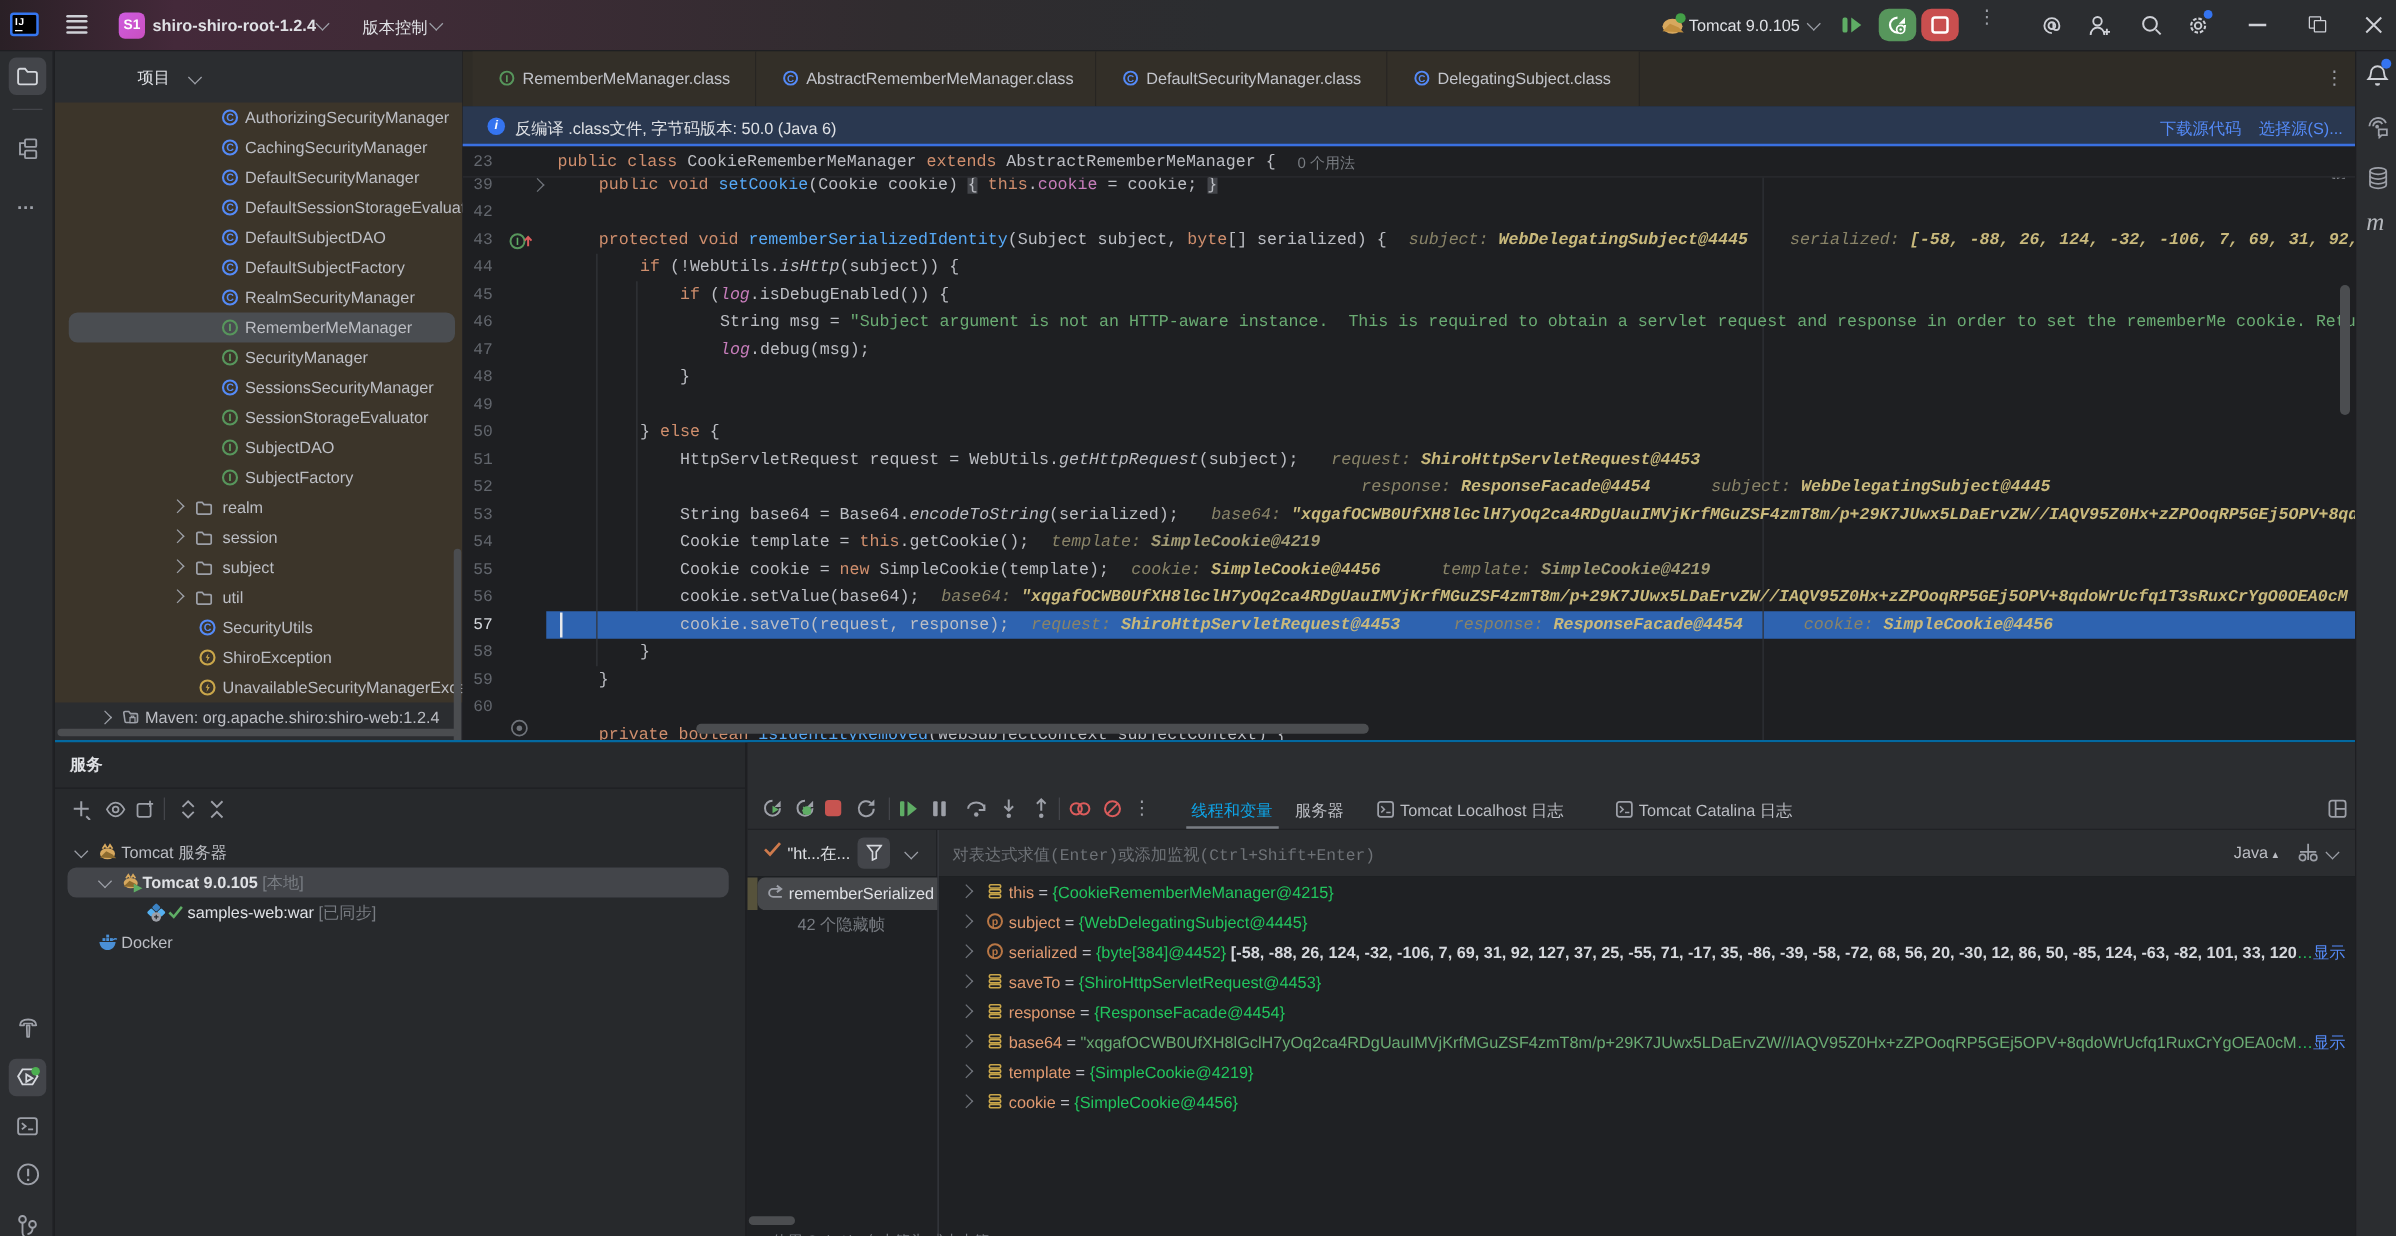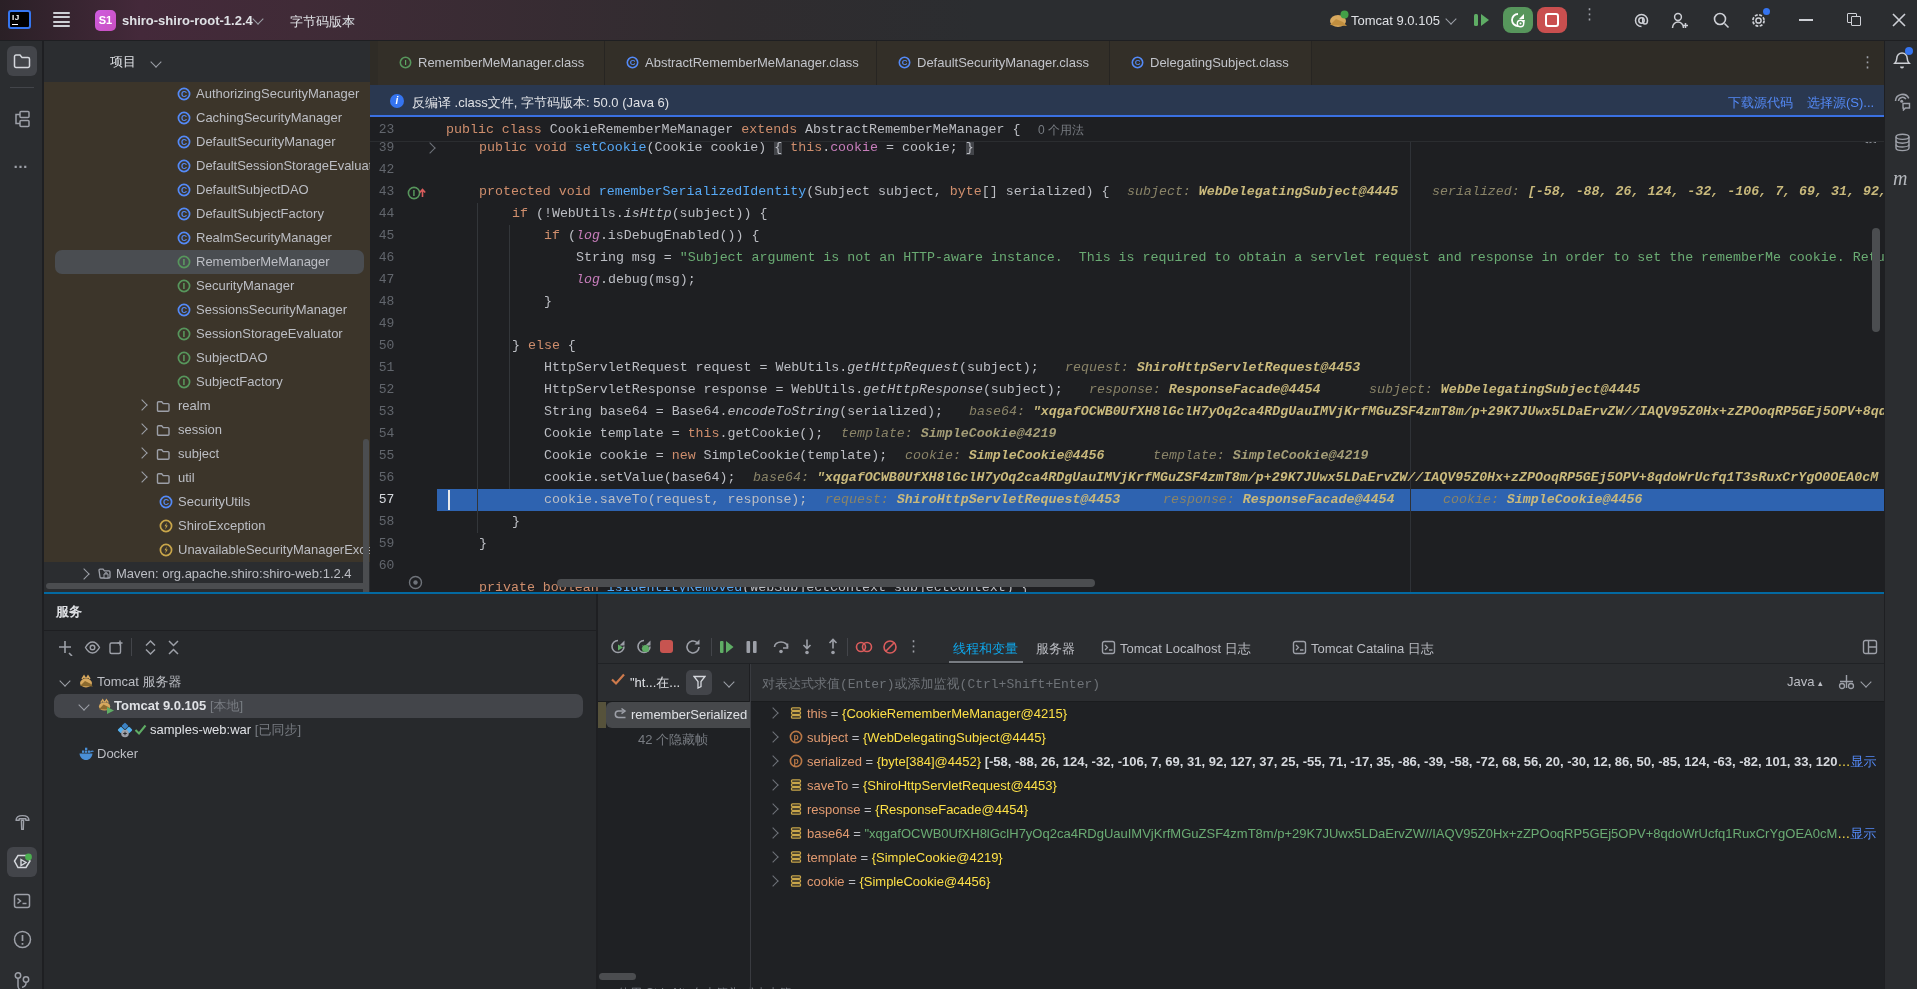--- a/index.html
+++ b/index.html
@@ -49,21 +49,21 @@
 #bottom{left:44px;top:592px;width:1840px;height:397px;background:#26282b;border-top:2px solid #0369a1}
 #services{position:absolute;left:0;top:0;width:552px;height:397px;background:#27292c}
 #bdebug{position:absolute;left:554px;top:0;width:1286px;height:397px;background:#1f2124}
 .brow{position:absolute;height:24px;line-height:24px;white-space:nowrap;font-size:13px;color:#bcbec4}
 .gray{color:#787c82}
 .scrollthumb{position:absolute;background:#4b4d50;border-radius:4px}
 .vrow{position:absolute;left:155px;height:24px;line-height:24px;white-space:nowrap;font-size:13px;color:#bcbec4;width:1131px;overflow:hidden}
 .vrow::before{content:"";display:inline-block;width:7px;height:7px;border-right:1.6px solid #6f737a;border-bottom:1.6px solid #6f737a;transform:rotate(-45deg);margin:0 12px 1px 16px}
 .vi{vertical-align:-2px;margin-right:4px}
 .vn{color:#e09a70}
-.vv{color:#fde047}
+.vv{color:#22c55e}
 .vb{color:#d5d8dd;font-weight:bold}
 .vs{color:#6aab73}
 .vlink{color:#548af7}
 </style></head>
 <body>
 <div id="app">
 
   <div id="titlebar" class="abs">
     <div id="ijlogo" class="abs">
         <i>IJ</i>
@@ -71,21 +71,21 @@
       </div>
     <div class="burger abs">
         <div></div>
         <div></div>
         <div></div>
         <div></div>
       </div>
     <div id="badge" class="abs">S1</div>
     <div id="pname" class="abs">shiro-shiro-root-1.2.4</div>
     <div class="chev abs" style="left:254px;top:15px"></div>
-    <div id="vcs" class="abs">字节码版本</div>
+    <div id="vcs" class="abs">版本控制</div>
     <div class="chev abs" style="left:345px;top:15px"></div>
 
     <svg class="abs" style="left:1328px;top:9px" width="22" height="22" viewBox="0 0 22 22">
         <ellipse cx="10" cy="12" rx="8" ry="6" fill="#d7a85e"></ellipse>
         <path d="M2 16 L8 10 L15 13 L19 17 Z" fill="#c28f3f"></path>
         <circle cx="16.5" cy="5.5" r="4" fill="#43a047"></circle>
       </svg>
     <div id="tomcat-name" class="abs">Tomcat 9.0.105</div>
     <div class="chev abs" style="left:1447px;top:15px"></div>
     <svg class="abs" style="left:1472px;top:10px" width="20" height="20" viewBox="0 0 20 20">
@@ -364,21 +364,20 @@
       <div class="ln" style="top:436px">60</div>
       <div class="cl" style="left:109px;top:18px"><span class="k">public void </span><span class="m">setCookie</span>(Cookie cookie) <span class="fold">{</span> <span class="k">this</span>.<span class="f">cookie</span> = cookie; <span class="fold">}</span></div>
       <div class="cl" style="left:109px;top:62px"><span class="k">protected void </span><span class="m">rememberSerializedIdentity</span>(Subject subject, <span class="k">byte</span>[] serialized) {</div>
       <div class="cl" style="left:142px;top:84px"><span class="k">if </span>(!WebUtils.<span class="it">isHttp</span>(subject)) {</div>
       <div class="cl" style="left:174px;top:106px"><span class="k">if </span>(<span class="f it">log</span>.isDebugEnabled()) {</div>
       <div class="cl" style="left:206px;top:128px">String msg = <span class="s">"Subject argument is not an HTTP-aware instance.  This is required to obtain a servlet request and response in order to set the rememberMe cookie. Retur</span></div>
       <div class="cl" style="left:206px;top:150px"><span class="f it">log</span>.debug(msg);</div>
       <div class="cl" style="left:174px;top:172px">}</div>
       <div class="cl" style="left:142px;top:216px">} <span class="k">else</span> {</div>
       <div class="cl" style="left:174px;top:238px">HttpServletRequest request = WebUtils.<span class="it">getHttpRequest</span>(subject);</div>
-      <div class="cl" style="left:174px;top:260px">HttpServletResponse response = WebUtils.<span class="it">getHttpResponse</span>(subject);</div>
       <div class="cl" style="left:174px;top:282px">String base64 = Base64.<span class="it">encodeToString</span>(serialized);</div>
       <div class="cl" style="left:174px;top:304px">Cookie template = <span class="k">this</span>.getCookie();</div>
       <div class="cl" style="left:174px;top:326px">Cookie cookie = <span class="k">new </span>SimpleCookie(template);</div>
       <div class="cl" style="left:174px;top:348px">cookie.setValue(base64);</div>
       <div class="cl" style="left:174px;top:370px">cookie.saveTo(request, response);</div>
       <div class="cl" style="left:142px;top:392px">}</div>
       <div class="cl" style="left:109px;top:414px">}</div>
       <div class="cl" style="left:109px;top:458px"><span class="k">private boolean </span><span class="m">isIdentityRemoved</span>(WebSubjectContext subjectContext) {</div>
       <div class="hint" style="left:757px;top:62px"><span class="hl">subject: </span><span class="hv">WebDelegatingSubject@4445</span></div>
       <div class="hint" style="left:1062px;top:62px"><span class="hl">serialized: </span><span class="hv">[-58, -88, 26, 124, -32, -106, 7, 69, 31, 92, 127, 37</span></div>

